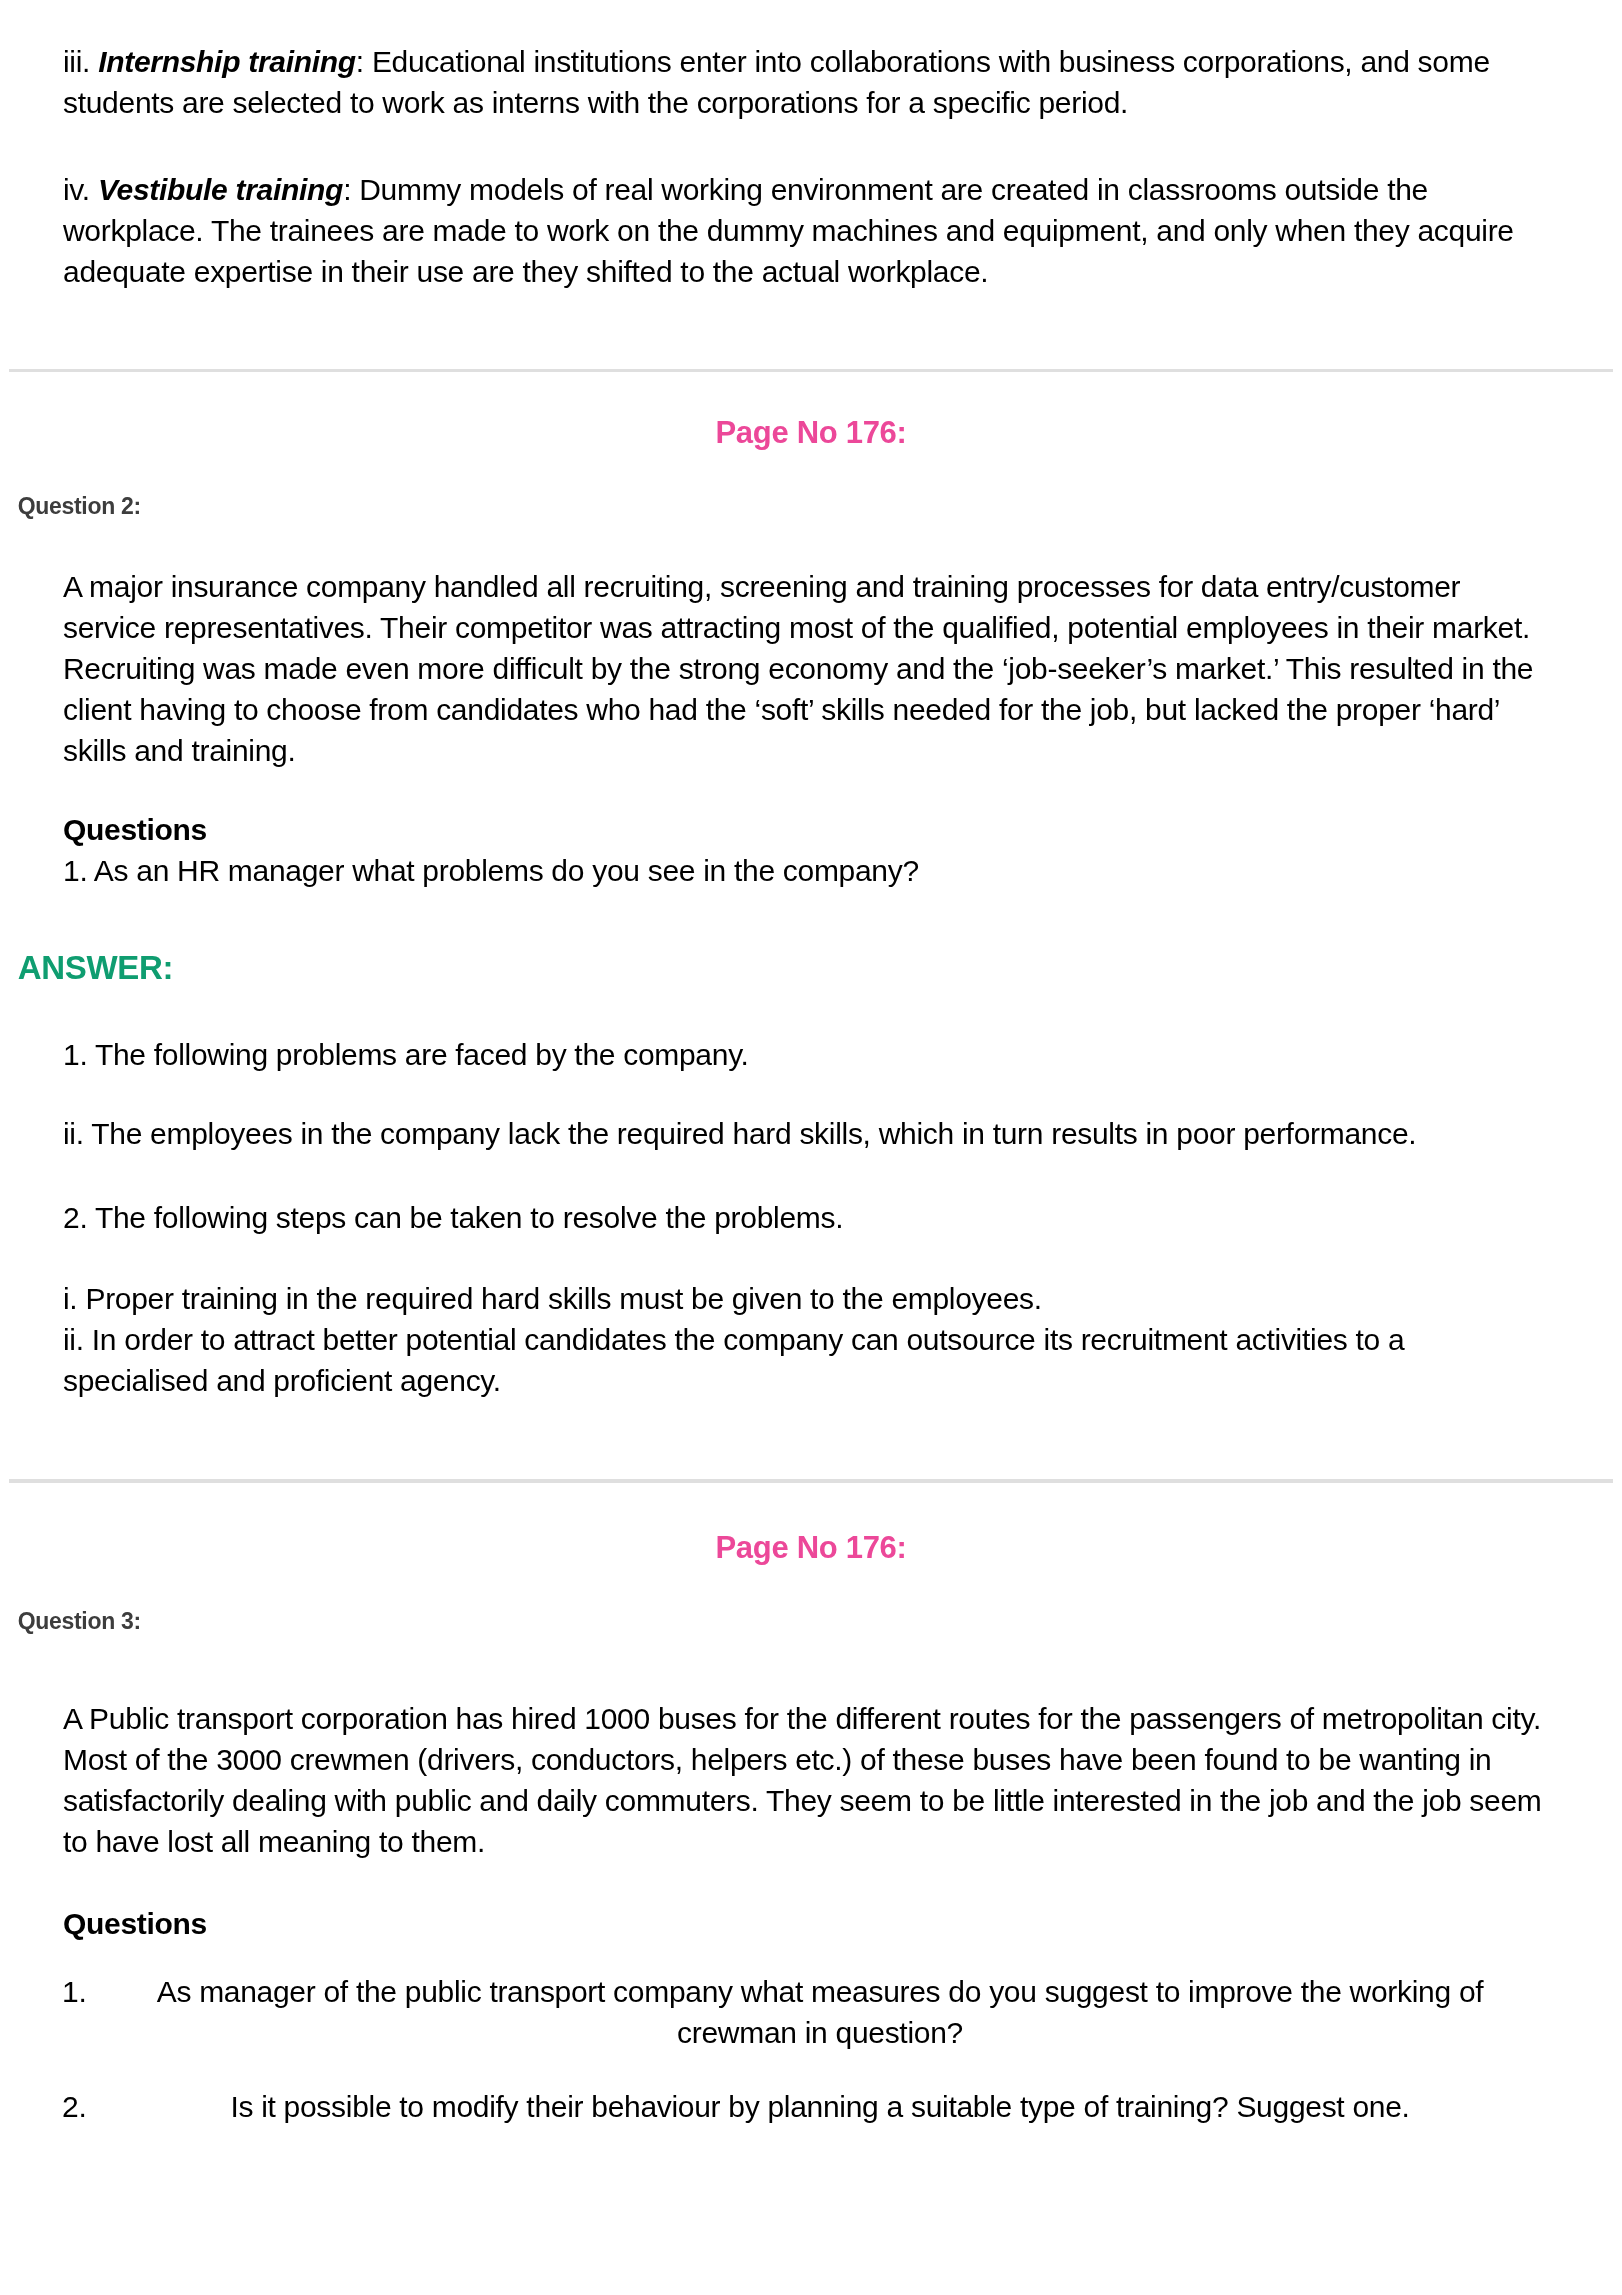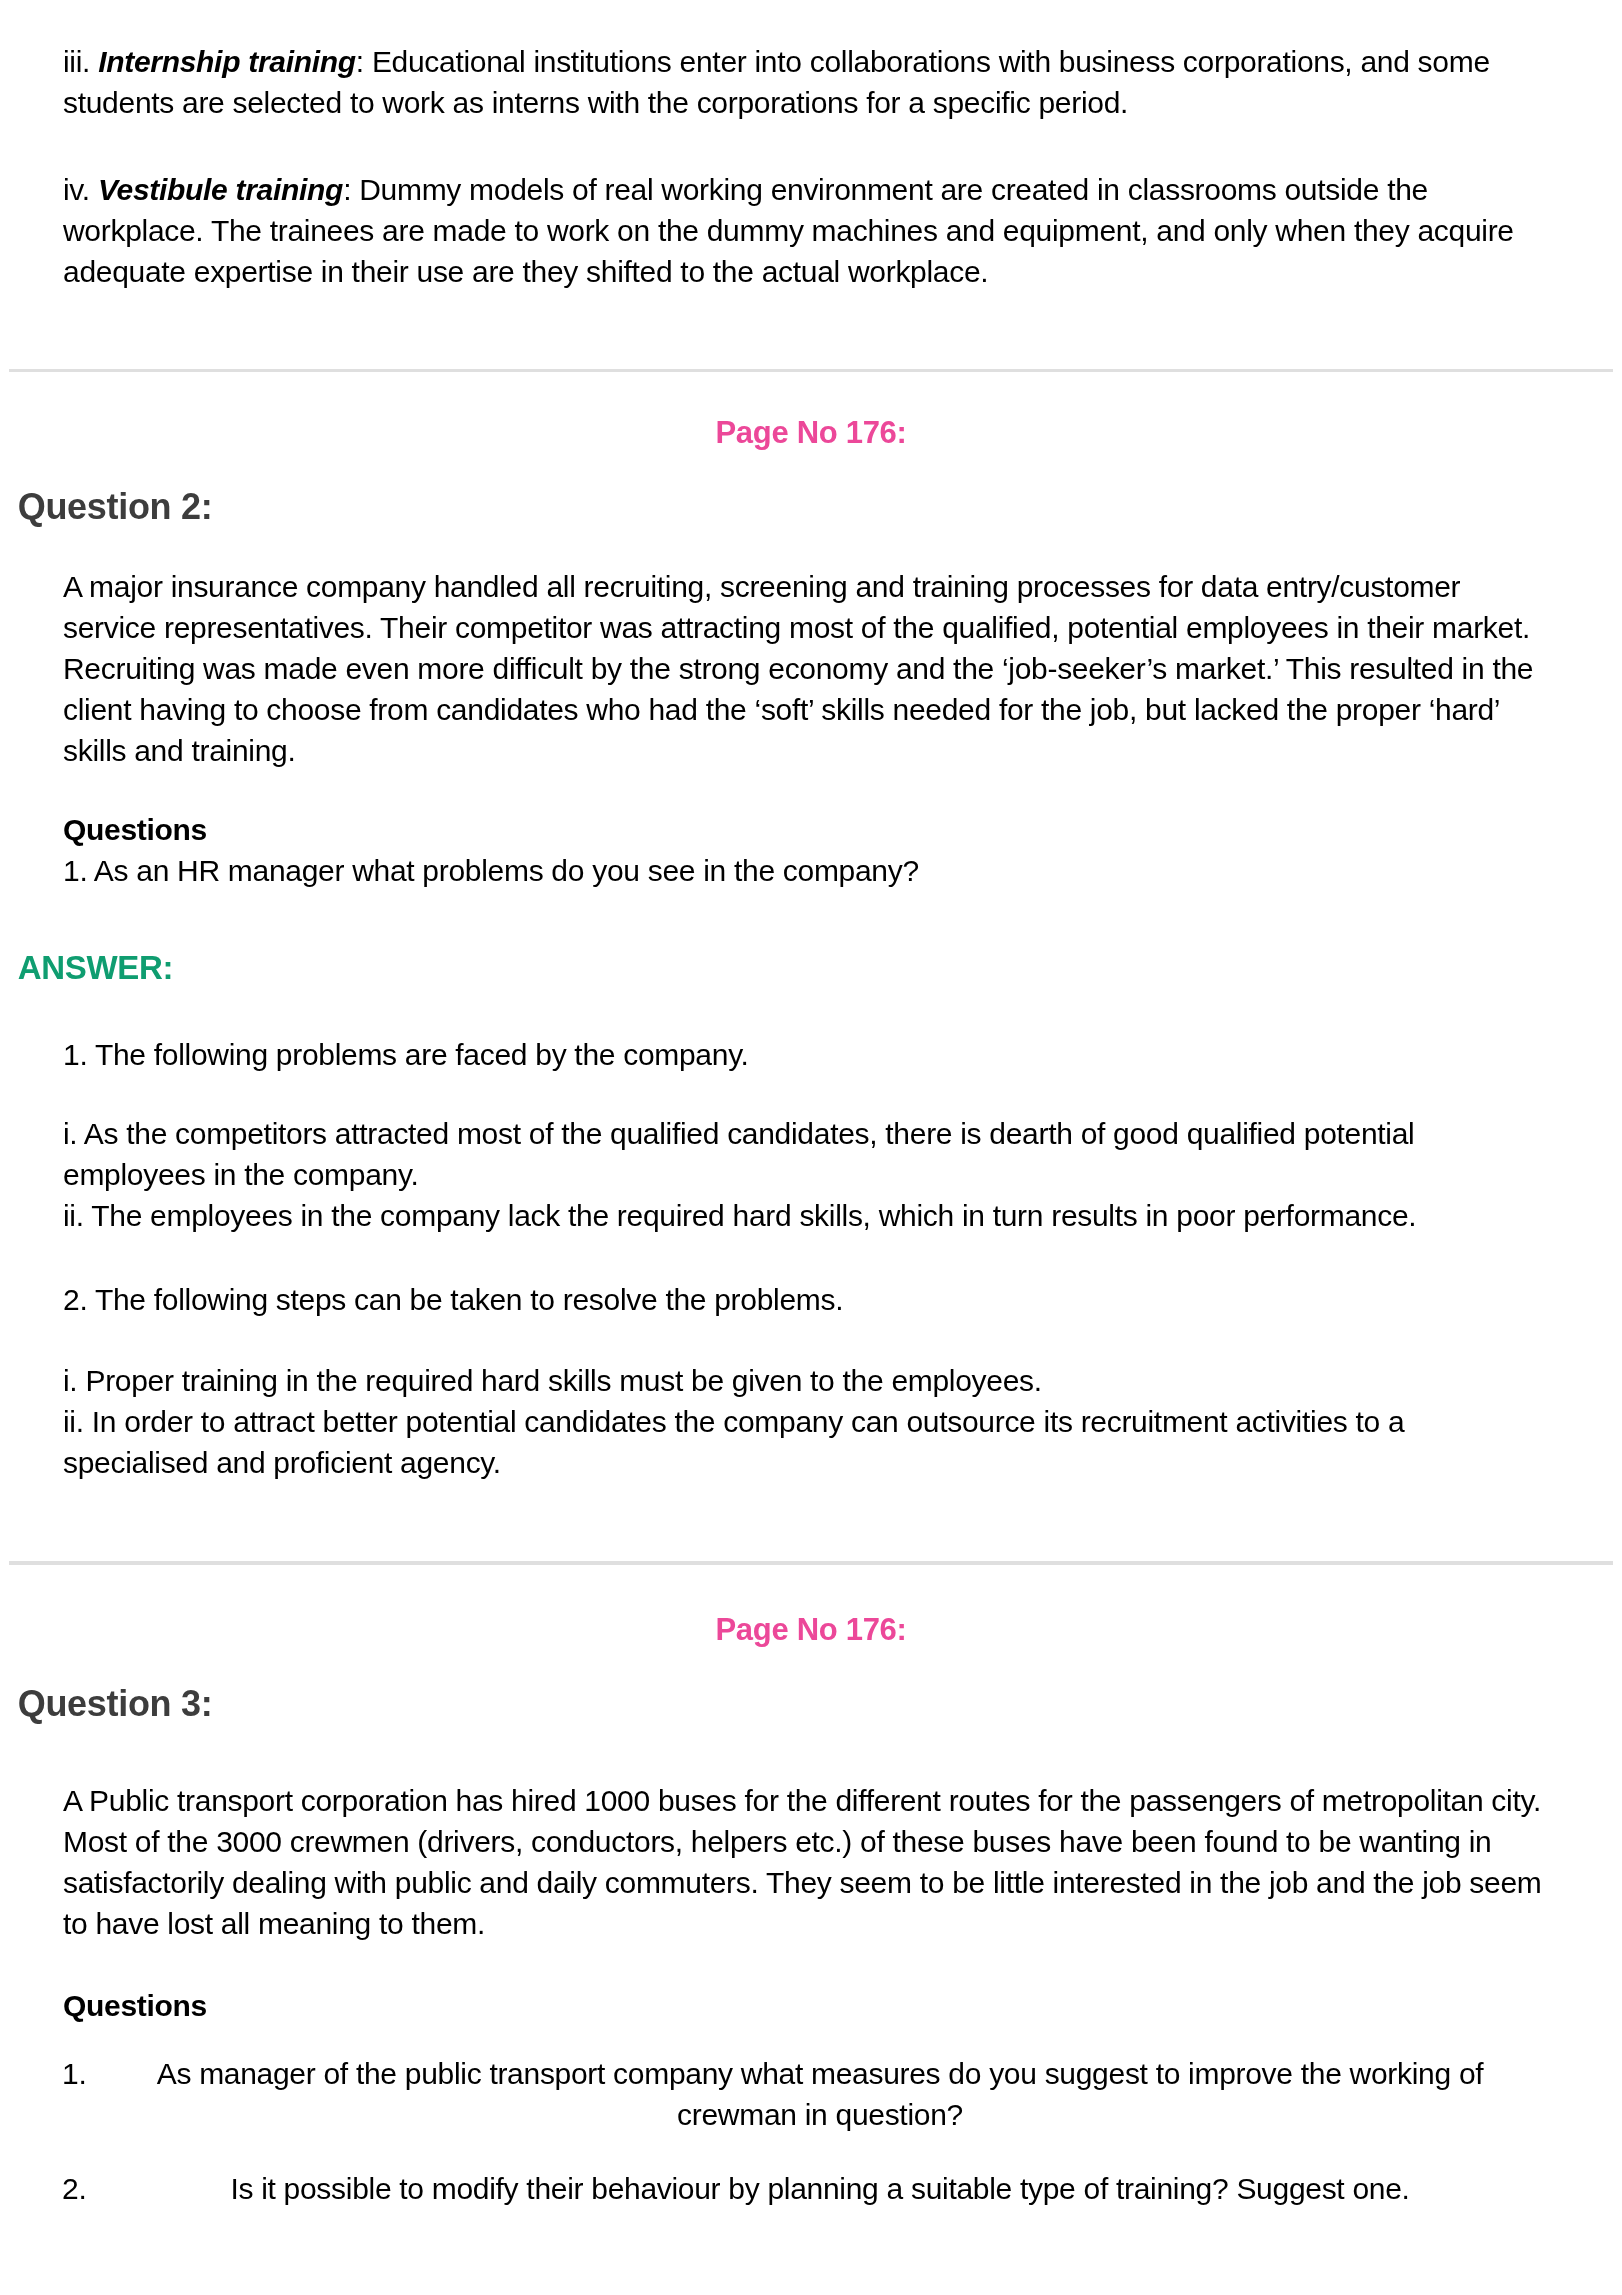--- a/index.html
+++ b/index.html
@@ -18,21 +18,21 @@
     overflow: hidden;
   }
   .body-block {
     margin-left: 63px;
     margin-right: 75px;
   }
   .q-heading {
     margin-left: 17.7px;
     font-weight: bold;
     color: #3d3d3d;
-    font-size: 36px;
+    font-size: 23px;
   }
   .page-no {
     text-align: center;
     font-weight: bold;
     color: #ec4899;
     font-size: 31px;
   }
   .answer-label {
     margin-left: 17.7px;
     font-weight: bold;
@@ -102,21 +102,20 @@
 <div id="q2-questions" class="body-block">
   <div class="bold">Questions</div>
   <div>1. As an HR manager what problems do you see in the company?</div>
 </div>
 
 <div id="q2-answer-label" class="answer-label">ANSWER:</div>
 
 <p id="ans-p1" class="body-block">1. The following problems are faced by the company.</p>
 
 <div id="ans-p2" class="body-block">
-  <div>i. As the competitors attracted most of the qualified candidates, there is dearth of good qualified potential employees in the company.</div>
   <div>ii. The employees in the company lack the required hard skills, which in turn results in poor performance.</div>
 </div>
 
 <p id="ans-p3" class="body-block">2. The following steps can be taken to resolve the problems.</p>
 
 <div id="ans-p4" class="body-block">
   <div>i. Proper training in the required hard skills must be given to the employees.</div>
   <div>ii. In order to attract better potential candidates the company can outsource its recruitment activities to a specialised and proficient agency.</div>
 </div>
 

